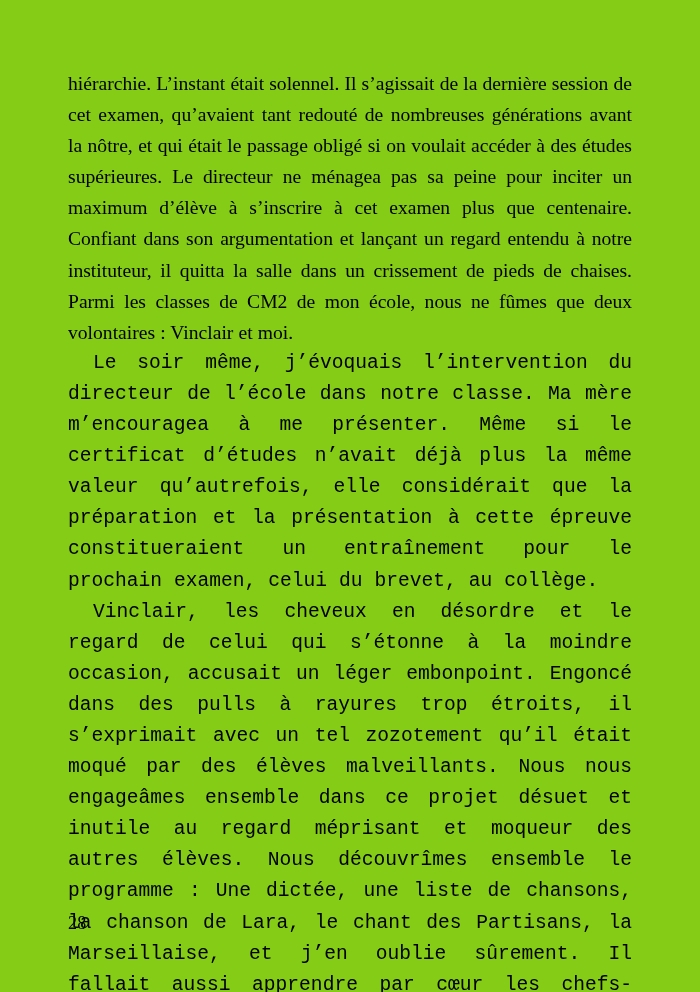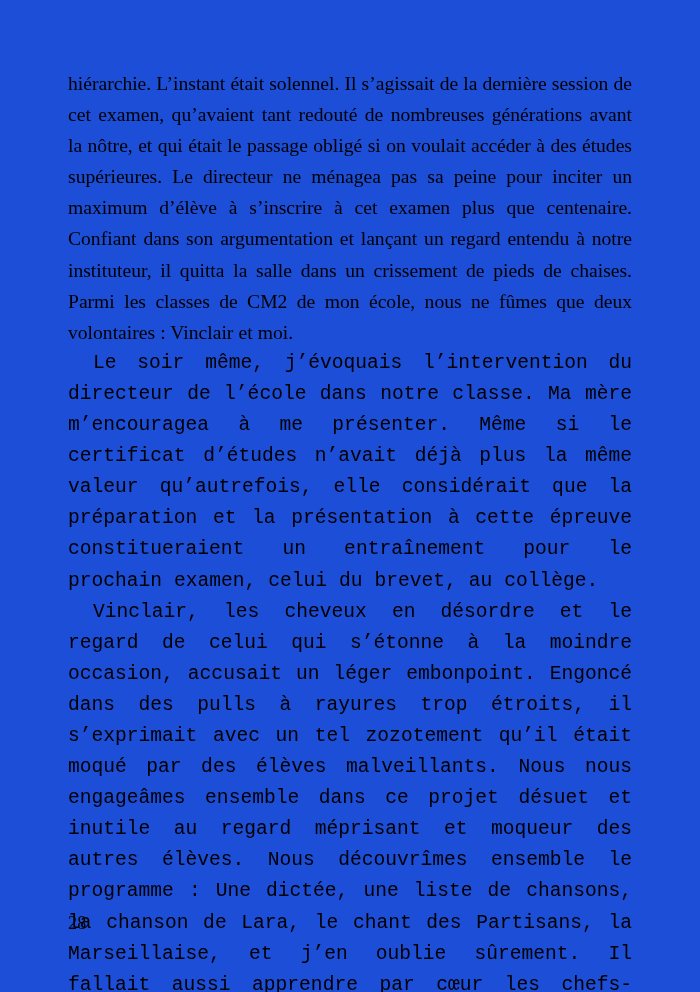--- a/index.html
+++ b/index.html
@@ -11,21 +11,21 @@
     height: 992px;
     background: #ffffff;
     font-family: "Liberation Serif", "DejaVu Serif", serif;
     color: #000000;
     -webkit-font-smoothing: antialiased;
   }
   .page {
     position: relative;
     width: 700px;
     height: 992px;
-    background: #1d4ed8;
+    background: #84cc16;
     box-sizing: border-box;
   }
   .text-block {
     position: absolute;
     left: 68px;
     top: 68px;
     width: 564px;
   }
   p.para {
     margin: 0;

